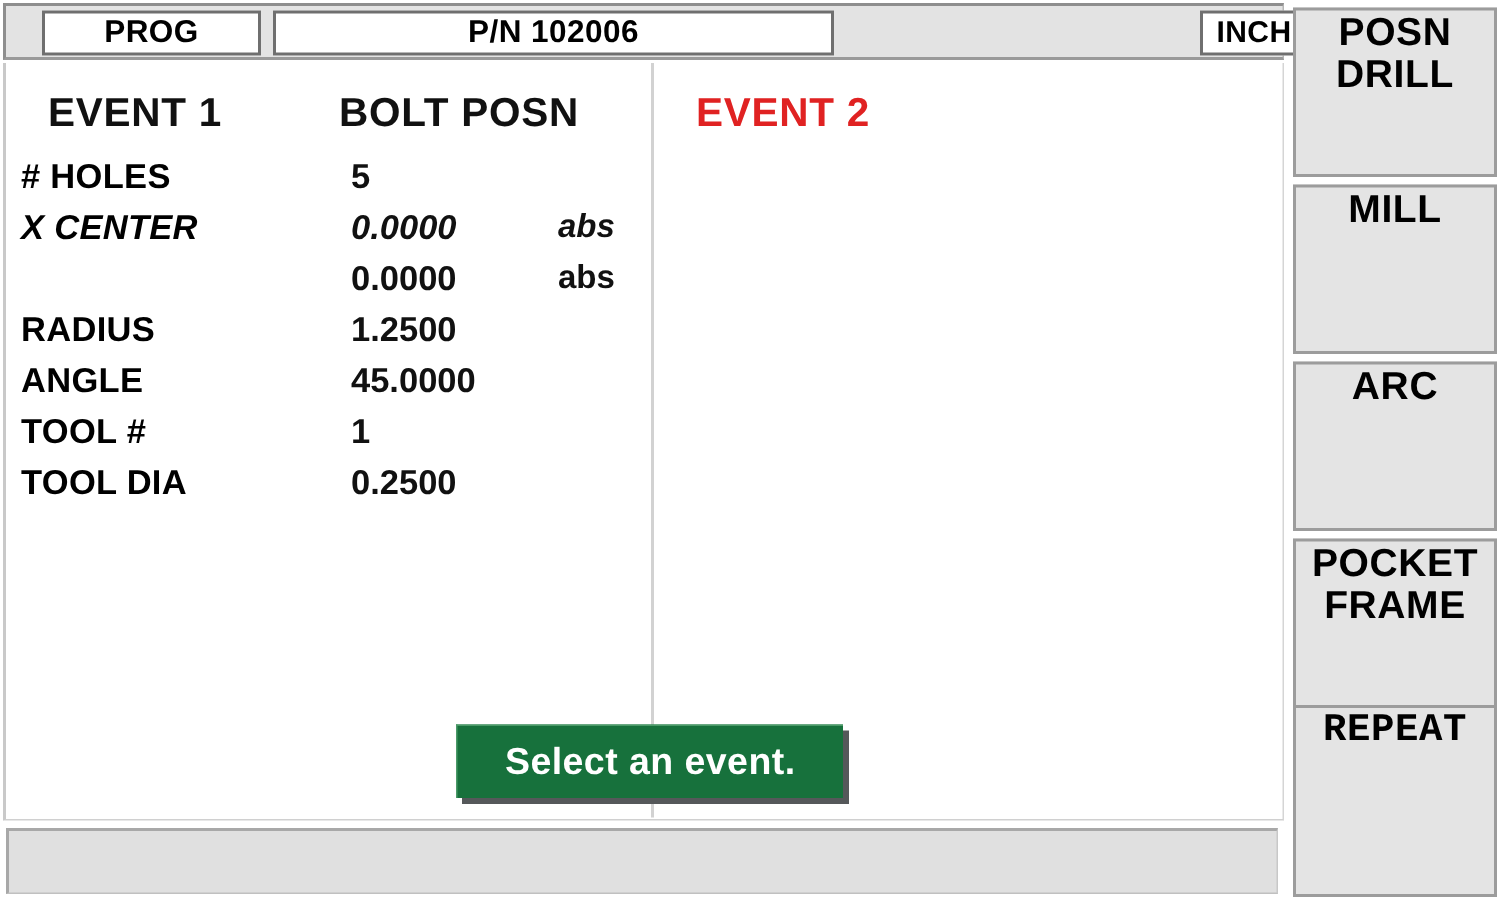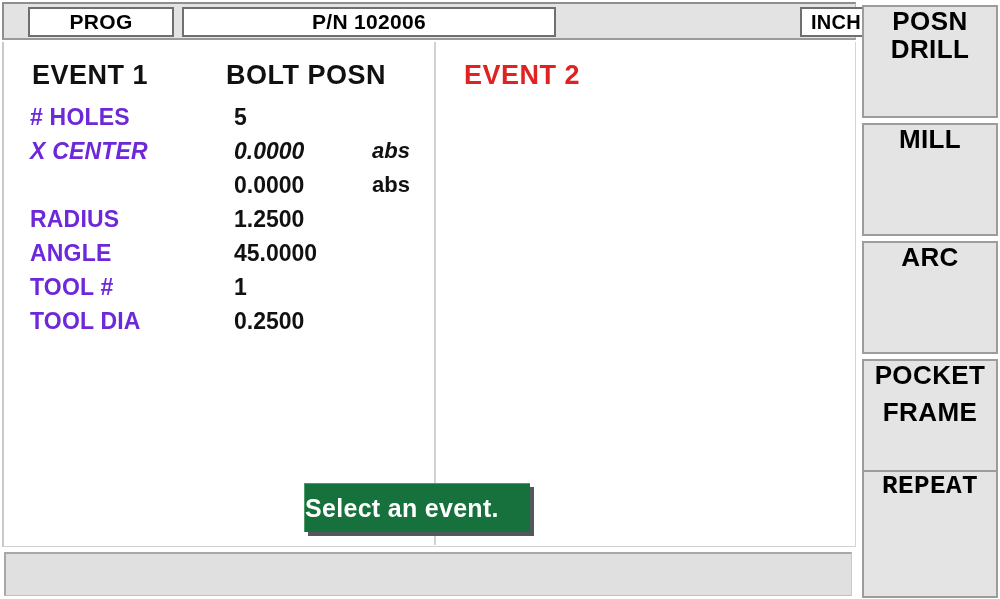--- a/index.html
+++ b/index.html
@@ -99,25 +99,25 @@
   
   .param-row {
     position: absolute;
     left: 0;
     width: 430px;
     height: 34px;
     display: block;
   }
   .p-label {
     position: absolute;
-    left: 26px;
+    left: 10px;
     top: 0;
     font-size: 23px;
     font-weight: bold;
-    color: #6d28d9;
+    color: #000000;
     letter-spacing: 0.2px;
     white-space: nowrap;
   }
   .p-value {
     position: absolute;
     left: 230px;
     top: 0;
     font-size: 23px;
     font-weight: bold;
     color: #111111;
@@ -131,28 +131,29 @@
     font-weight: bold;
     color: #111111;
     white-space: nowrap;
   }
 
   
   #msg-banner {
     position: absolute;
     left: 300px;
     top: 441px;
-    width: 226px;
+    width: 258px;
     height: 49px;
     background: #17713c;
     border-top: 1px solid #4b9a68;
     border-left: 1px solid #4b9a68;
     box-shadow: 4px 4px 0 0 #55585a;
     display: flex;
     align-items: center;
+    justify-content: center;
     box-sizing: border-box;
   }
   #msg-text {
     color: #ffffff;
     font-size: 25px;
     font-weight: bold;
     letter-spacing: 0.3px;
   }
 
   
@@ -260,21 +261,21 @@
       <div class="softkey" style="top: 5px; height: 113px;">
         <span>POSN</span>
         <span class="l2">DRILL</span>
       </div>
       <div class="softkey" style="top: 123px; height: 113px;">
         <span>MILL</span>
       </div>
       <div class="softkey" style="top: 241px; height: 113px;">
         <span>ARC</span>
       </div>
-      <div class="softkey" style="top: 359px; height: 113px; gap: 9px;">
+      <div class="softkey" style="top: 359px; height: 113px;">
         <span>POCKET</span>
         <span class="l2">FRAME</span>
       </div>
       <div class="softkey" style="top: 470px; height: 128px; font-family: Liberation Mono, monospace;">
         <span>REPEAT</span>
       </div>
     </div>
 
 </div>
 

